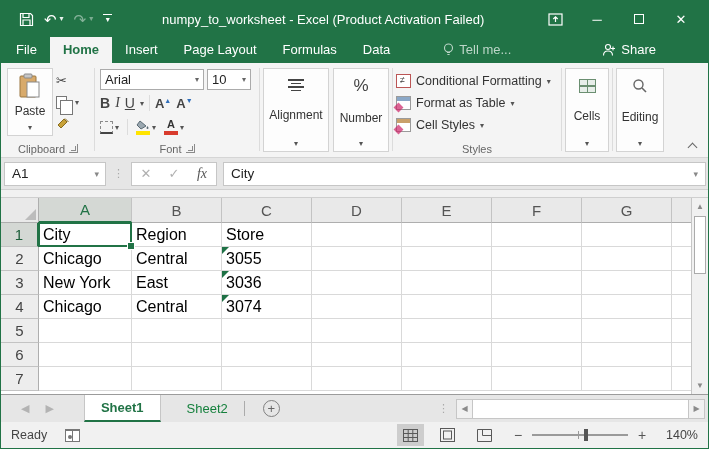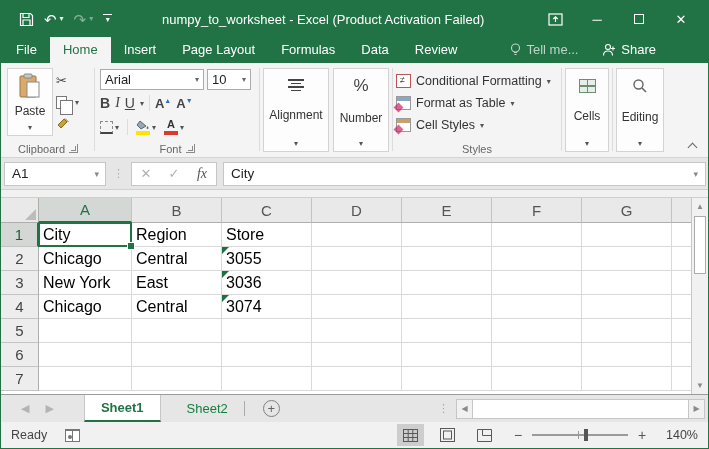--- a/index.html
+++ b/index.html
@@ -16,21 +16,21 @@
   .qat-custom { display:flex; flex-direction:column; align-items:center; }
   .qat-custom .bar { width:9px; border-top:1px solid #fff; margin-bottom:1px; }
   .title-text { flex:1; text-align:center; font-size:13px; color:#fff; white-space:nowrap; overflow:hidden; }
   .win-controls { display:flex; align-items:center; gap:0; padding-right:6px; }
   .win-btn { width:42px; height:30px; display:flex; align-items:center; justify-content:center; color:#fff; font-size:13px; }
   .max-box { width:10px; height:10px; border:1px solid #fff; display:block; }
 
   
   .tabrow { height:26px; background:#217346; display:flex; align-items:flex-end; flex:none; font-size:13px; }
   .rtab { color:#fff; padding:5px 13px 6px; cursor:default; }
-  .rtab.active { background:#f4f4f4; color:#217346; font-weight:normal; }
+  .rtab.active { background:#f4f4f4; color:#217346; font-weight:bold; }
   .tellme { display:flex; align-items:center; gap:5px; color:#bcd6c8; padding:5px 10px 6px; margin-left:30px; }
   .share { display:flex; align-items:center; gap:5px; color:#fff; padding:5px 10px 6px; margin-left:auto; margin-right:42px; }
 
   
   .ribbon { height:95px; background:#f4f4f4; border-bottom:1px solid #d5d5d5; display:flex; flex:none;
             padding:3px 2px 0 2px; position:relative; font-size:12px; color:#444; }
   .vsep { width:1px; background:#dcdcdc; margin:2px 1px 6px; flex:none; }
   .rgroup { display:flex; flex-direction:column; flex:none; }
   .rgroup-content { flex:1; display:flex; padding:2px 4px 0; }
   .rgroup-label { height:17px; display:flex; align-items:center; justify-content:center; gap:4px;
@@ -198,21 +198,20 @@
     </div>
   </div>
 
   <div class="tabrow">
     <span class="rtab" style="padding-left:15px">File</span>
     <span class="rtab active">Home</span>
     <span class="rtab">Insert</span>
     <span class="rtab">Page Layout</span>
     <span class="rtab">Formulas</span>
     <span class="rtab">Data</span>
-    <span class="rtab">Review</span>
     <span class="tellme">
       <svg width="11" height="14" viewBox="0 0 11 14">
           <circle cx="5.5" cy="5" r="4" fill="none" stroke="#bcd6c8" stroke-width="1.1"></circle>
           <path d="M4 9.5 h3 M4.4 11.5 h2.2" stroke="#bcd6c8" stroke-width="1.1"></path>
         </svg>
       <span>Tell me...</span>
     </span>
     <span class="share">
       <svg width="14" height="14" viewBox="0 0 14 14">
           <circle cx="6" cy="4" r="2.5" fill="none" stroke="#fff" stroke-width="1.1"></circle>

